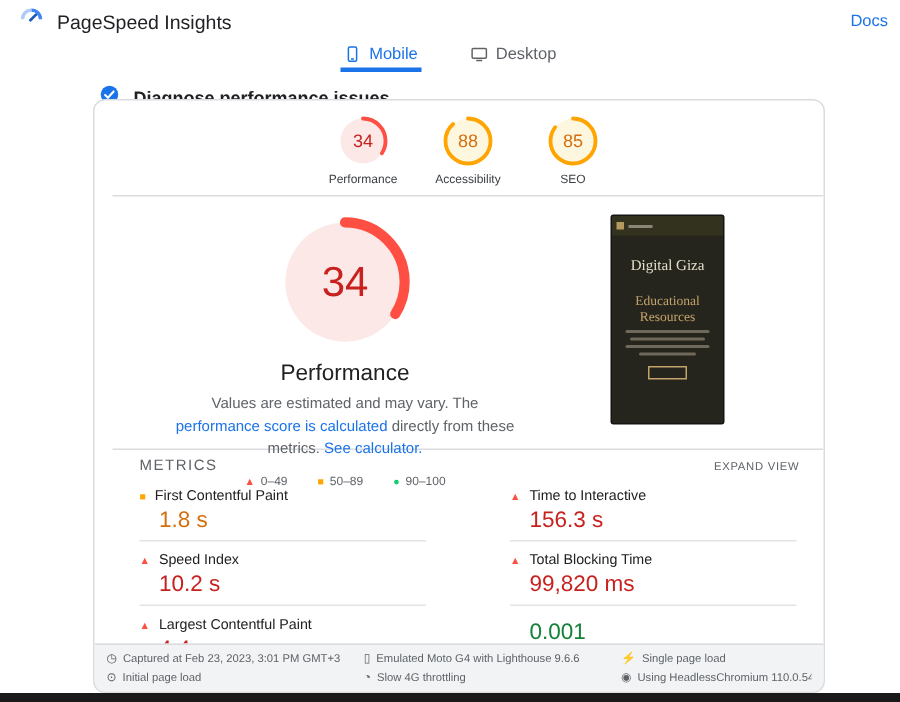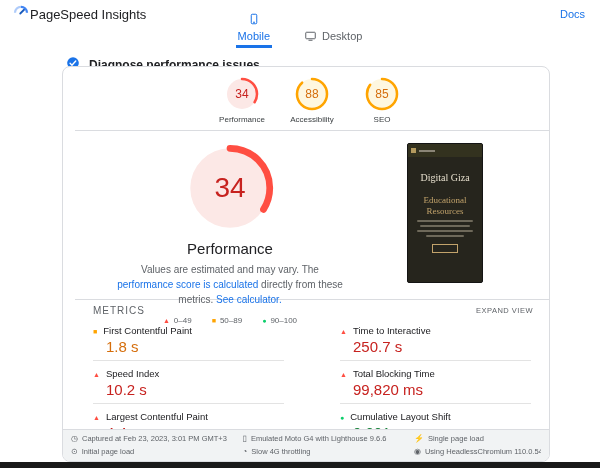--- a/index.html
+++ b/index.html
@@ -3,28 +3,28 @@
 <meta charset="utf-8">
 <style>
   * { box-sizing: border-box; }
   html,body { margin:0; padding:0; }
   body {
     width:600px; height:468px; position:relative; overflow:hidden;
     background:#fff; font-family:"Liberation Sans", sans-serif; color:#202124;
   }
 
   
-  .header { display:flex; align-items:center; height:26px; padding:2px 15px 0 12px; gap:0; }
+  .header { display:flex; align-items:center; height:26px; padding:2px 8px 0 12px; gap:8px; }
   .header-title { font-size:13px; color:#202124; }
   .docs-link { margin-left:auto; font-size:11px; color:#1a73e8; cursor:pointer; }
 
   
   .tabs { display:flex; justify-content:center; gap:30px; align-items:flex-end; height:20px; margin-top:2px; }
   .tab { display:flex; align-items:center; gap:5px; font-size:11px; padding:0 2px 3px; cursor:pointer; border-bottom:3px solid transparent; }
-  .tab.active { color:#1a73e8; border-bottom-color:#1a73e8;flex-direction:column; }
+  .tab.active { color:#1a73e8; border-bottom-color:#1a73e8; }
   .tab.inactive { color:#5f6368; }
   .tab svg { display:block; }
 
   
   .diagnose { display:flex; align-items:center; gap:9px; margin:8px 0 0 66px; font-size:12px; font-weight:bold; color:#202124; }
 
   
   .card { position:absolute; left:62px; top:66px; width:488px; height:396px;
           border:1px solid #dadce0; border-radius:8px; background:#fff; overflow:hidden;padding-left:12px; }
 
@@ -233,21 +233,21 @@
           <span class="shape" data-status="average"></span>
           <span>First Contentful Paint</span>
         </div>
       <div class="metric-value" data-status="average">1.8 s</div>
     </div>
     <div class="metric">
       <div class="metric-head">
           <span class="shape" data-status="fail"></span>
           <span>Time to Interactive</span>
         </div>
-      <div class="metric-value" data-status="fail">250.7 s</div>
+      <div class="metric-value" data-status="fail">156.3 s</div>
     </div>
     <div class="metric">
       <div class="metric-head">
           <span class="shape" data-status="fail"></span>
           <span>Speed Index</span>
         </div>
       <div class="metric-value" data-status="fail">10.2 s</div>
     </div>
     <div class="metric">
       <div class="metric-head">
@@ -257,24 +257,20 @@
       <div class="metric-value" data-status="fail">99,820 ms</div>
     </div>
     <div class="metric">
       <div class="metric-head">
           <span class="shape" data-status="fail"></span>
           <span>Largest Contentful Paint</span>
         </div>
       <div class="metric-value" data-status="fail">4.4 s</div>
     </div>
     <div class="metric">
-      <div class="metric-head">
-          <span class="shape" data-status="pass"></span>
-          <span>Cumulative Layout Shift</span>
-        </div>
       <div class="metric-value" data-status="pass">0.001</div>
     </div>
   </div>
 
   <div class="card-footer">
     <div class="foot-item">
       <span class="foot-icon">◷</span>
       <span>Captured at Feb 23, 2023, 3:01 PM GMT+3</span>
     </div>
     <div class="foot-item">

